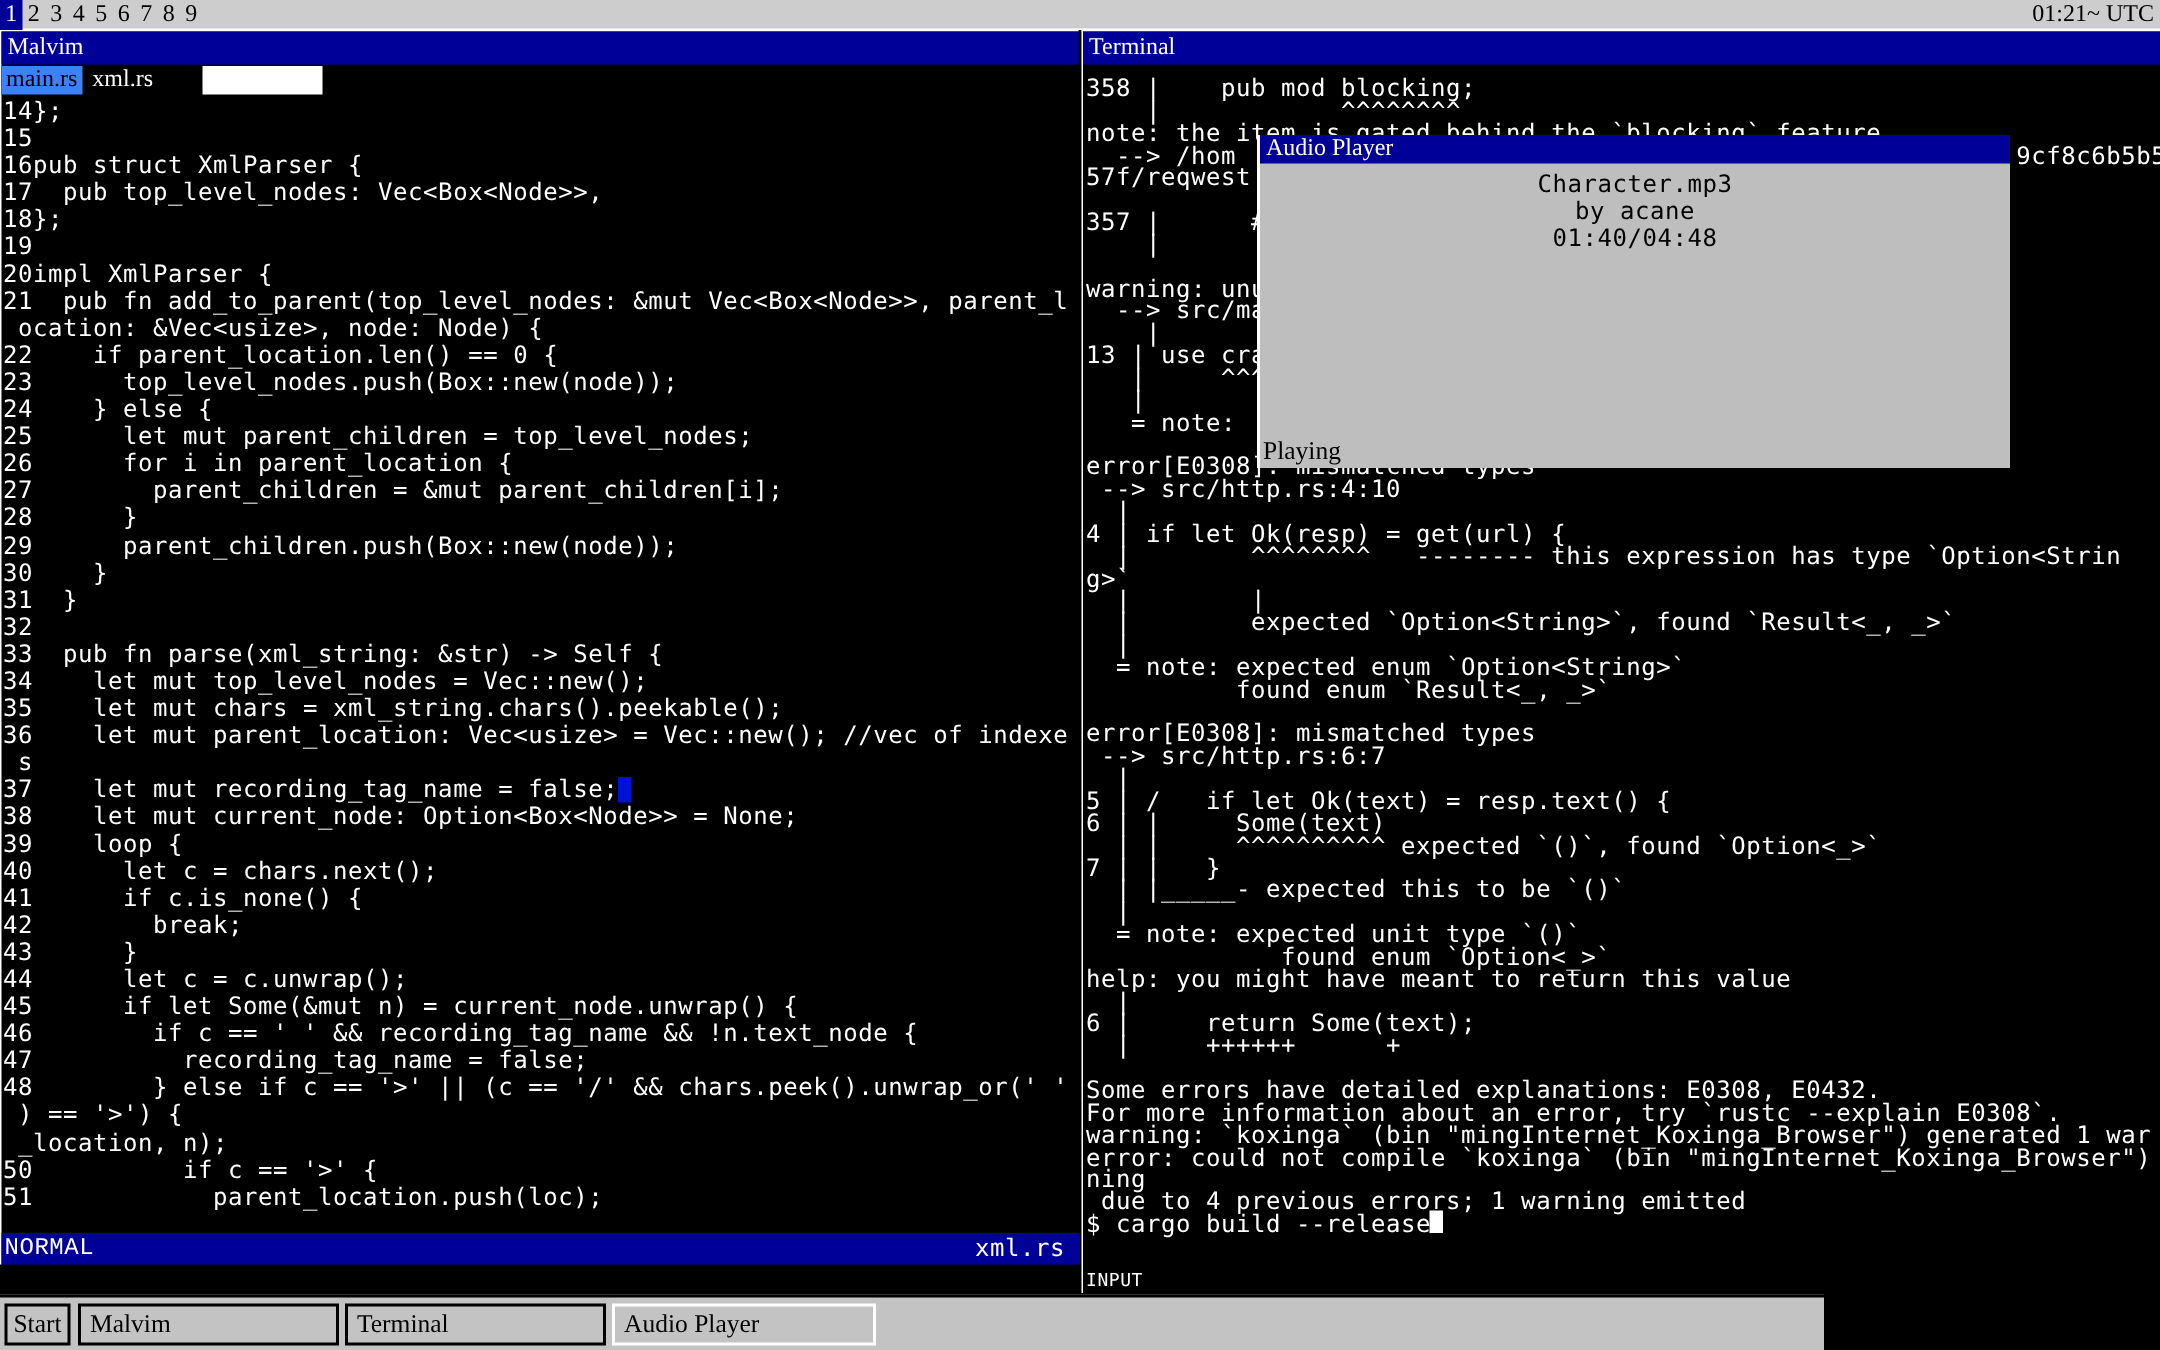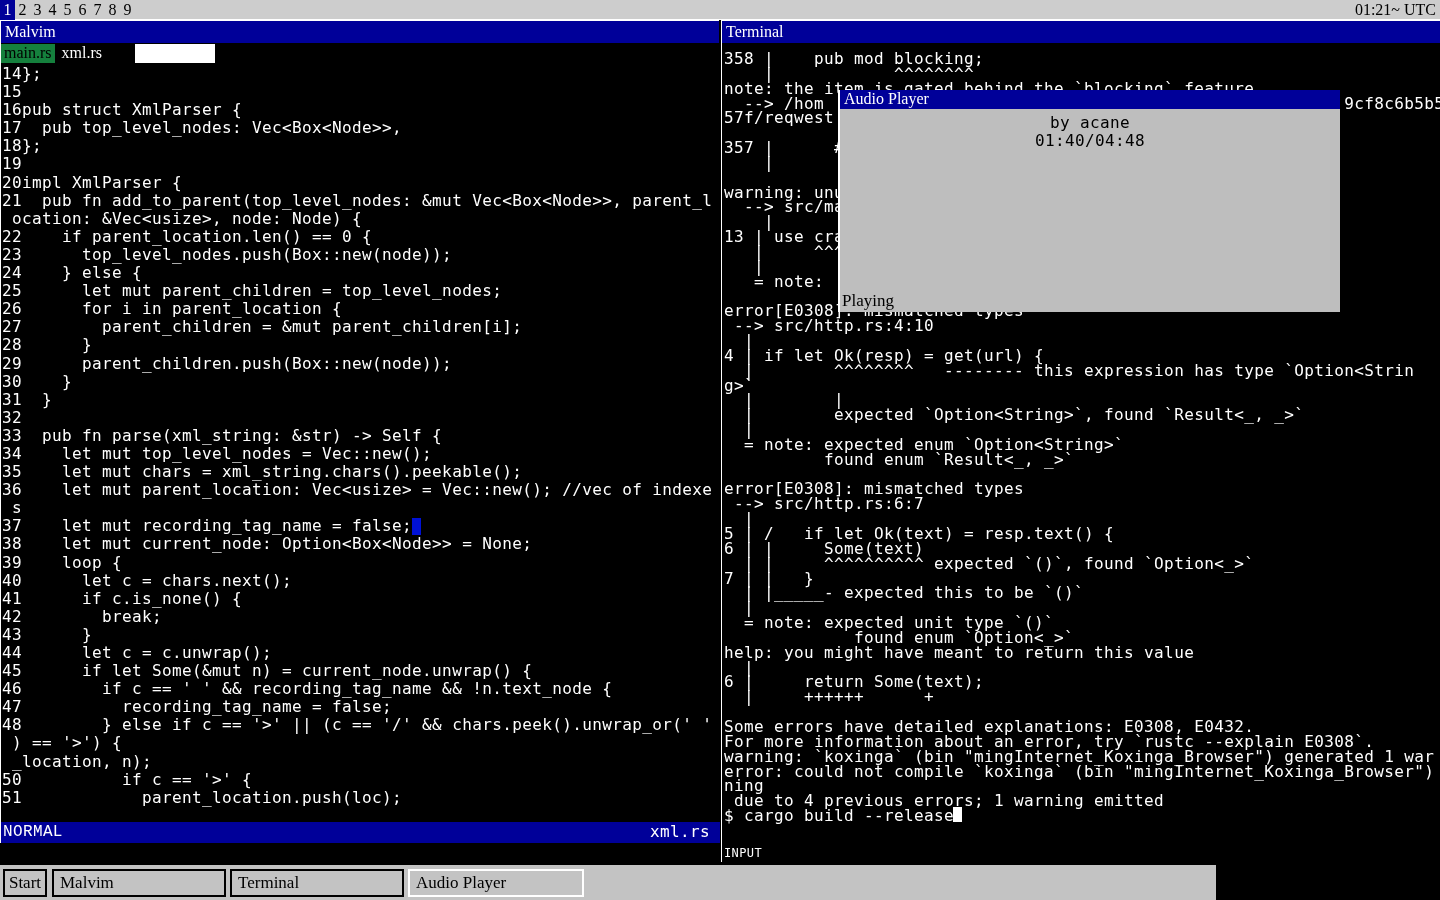--- a/index.html
+++ b/index.html
@@ -19,21 +19,21 @@
   
   .titlebar { position:absolute; left:0; top:0; right:0; height:22px; background:#000099;
               color:#fff; font-size:16px; line-height:21px; padding-left:4px; }
 
   
   #malvim { position:absolute; left:0; top:20px; width:719px; height:823px;
             background:#000; border-left:1px solid #fff; border-top:1px solid #fff; }
   #ed-tabbar { position:absolute; left:0; top:23px; width:719px; height:19px; display:flex; background:#000; }
   .ed-tab { height:19px; font-size:16px; line-height:18px; padding:0 3px; white-space:pre; }
   .ed-tab { background:#000; color:#fff; margin-left:4px; }
-  .ed-tab.active { background:#15803d; color:#000; margin-left:0;font-family:Liberation Serif, serif; }
+  .ed-tab.active { background:#3b82f6; color:#000; margin-left:0;font-family:Liberation Serif, serif; }
   #ed-tab-filler { width:80px; height:19px; background:#fff; }
   #ed-body { position:absolute; left:1px; top:43px; width:716px; }
   .ed-line { height:18.1px; white-space:pre; color:#fff; font-size:16px; }
   #ed-cursor { position:absolute; left:411px; top:497px; width:9px; height:17px; background:#0011d6; }
   #ed-status { position:absolute; left:0; bottom:0; width:719px; height:21px; background:#000099;
                color:#fff; font-size:16px; line-height:20px; }
   #ed-status-left { position:absolute; left:2px; top:0;font-family:Liberation Mono, monospace; }
   #ed-status-right { position:absolute; right:10px; top:0; }
 
   
@@ -194,20 +194,21 @@
       <div class="term-line">$ cargo build --release</div>
     </div>
   <div id="term-cursor"></div>
   <div id="term-status" class="mono">INPUT</div>
 </div>
 
 <div id="player">
   <div class="titlebar">Audio Player</div>
   <div id="player-body">
     <div class="player-wrap mono">
+      <div class="player-track-info">Character.mp3</div>
       <div class="player-track-info">by acane</div>
       <div class="player-track-info">01:40/04:48</div>
     </div>
     <div id="player-state">Playing</div>
   </div>
 </div>
 
 <div id="taskbar">
   <div id="start-btn">Start</div>
   <div id="task-buttons">

